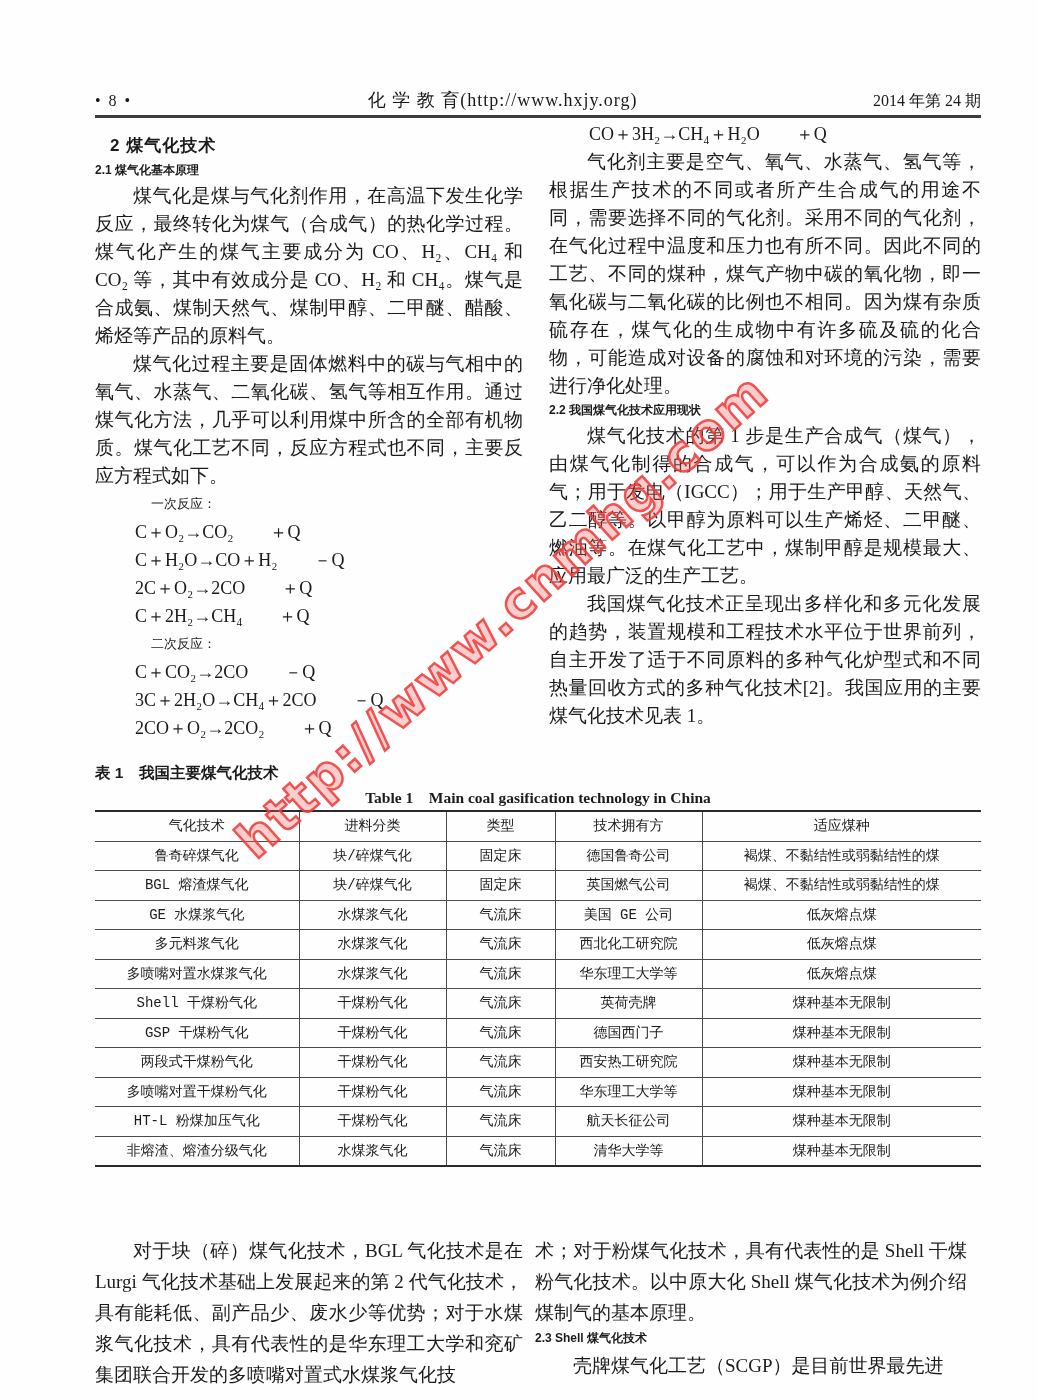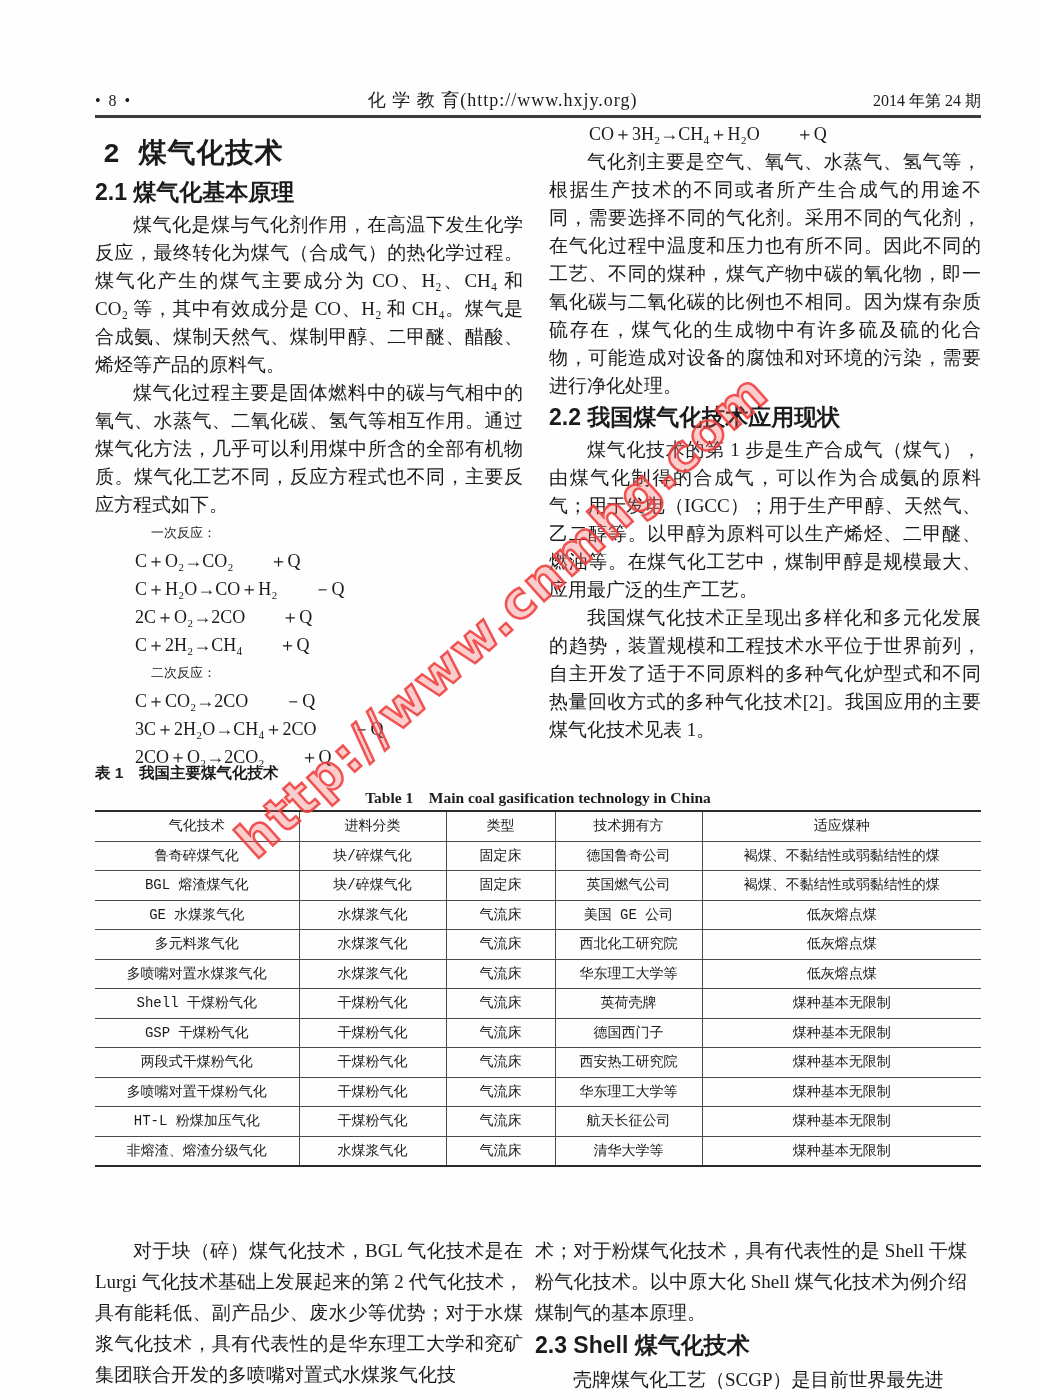--- a/index.html
+++ b/index.html
@@ -40,26 +40,26 @@
   }
 
   
   .col { position: absolute; }
   .col-left  { left: 95px;  top: 134px; width: 428px; }
   .col-right { left: 549px; top: 120px; width: 432px; }
   .col-bl    { left: 95px;  top: 1235px; width: 428px; }
   .col-br    { left: 535px; top: 1235px; width: 432px; }
 
   h2.sec {
-    font-family: Liberation Mono, monospace;
-    font-size: 28px; font-weight: bold; margin: 0 0 5px 8px; letter-spacing: 1px;
+    font-family: Liberation Sans, sans-serif;
+    font-size: 17px; font-weight: bold; margin: 0 0 5px 15px; letter-spacing: 1px;
   }
   h3.sec {
     font-family: "Liberation Sans", "DejaVu Sans", sans-serif;
-    font-size: 23px; font-weight: bold; margin: 2px 0 3px 0;
+    font-size: 12px; font-weight: bold; margin: 2px 0 3px 0;
   }
   p.body {
     font-size: 19px; line-height: 28px; margin: 0;
     text-align: justify; text-indent: 2em;
   }
   .col-bl p.body, .col-br p.body { line-height: 31px; }
   p.body.noindent { text-indent: 0; }
   .eq {
     font-size: 18px; line-height: 28px; margin: 0 0 0 40px;
     white-space: nowrap;

